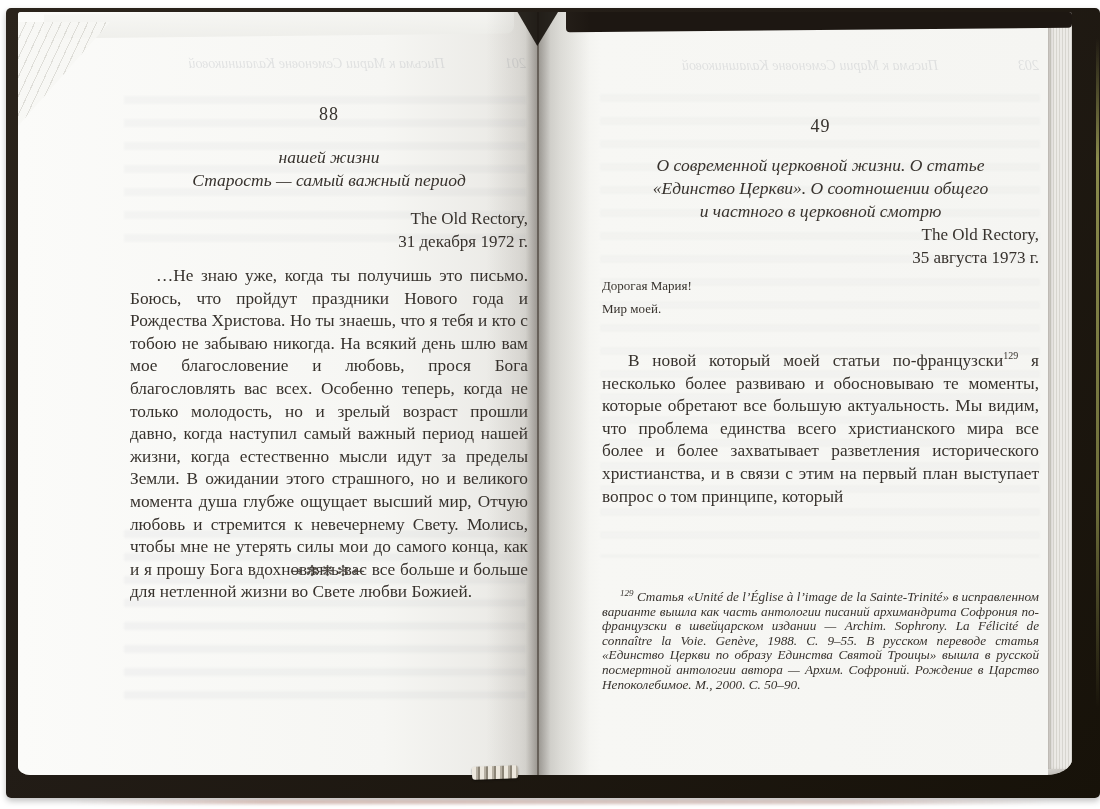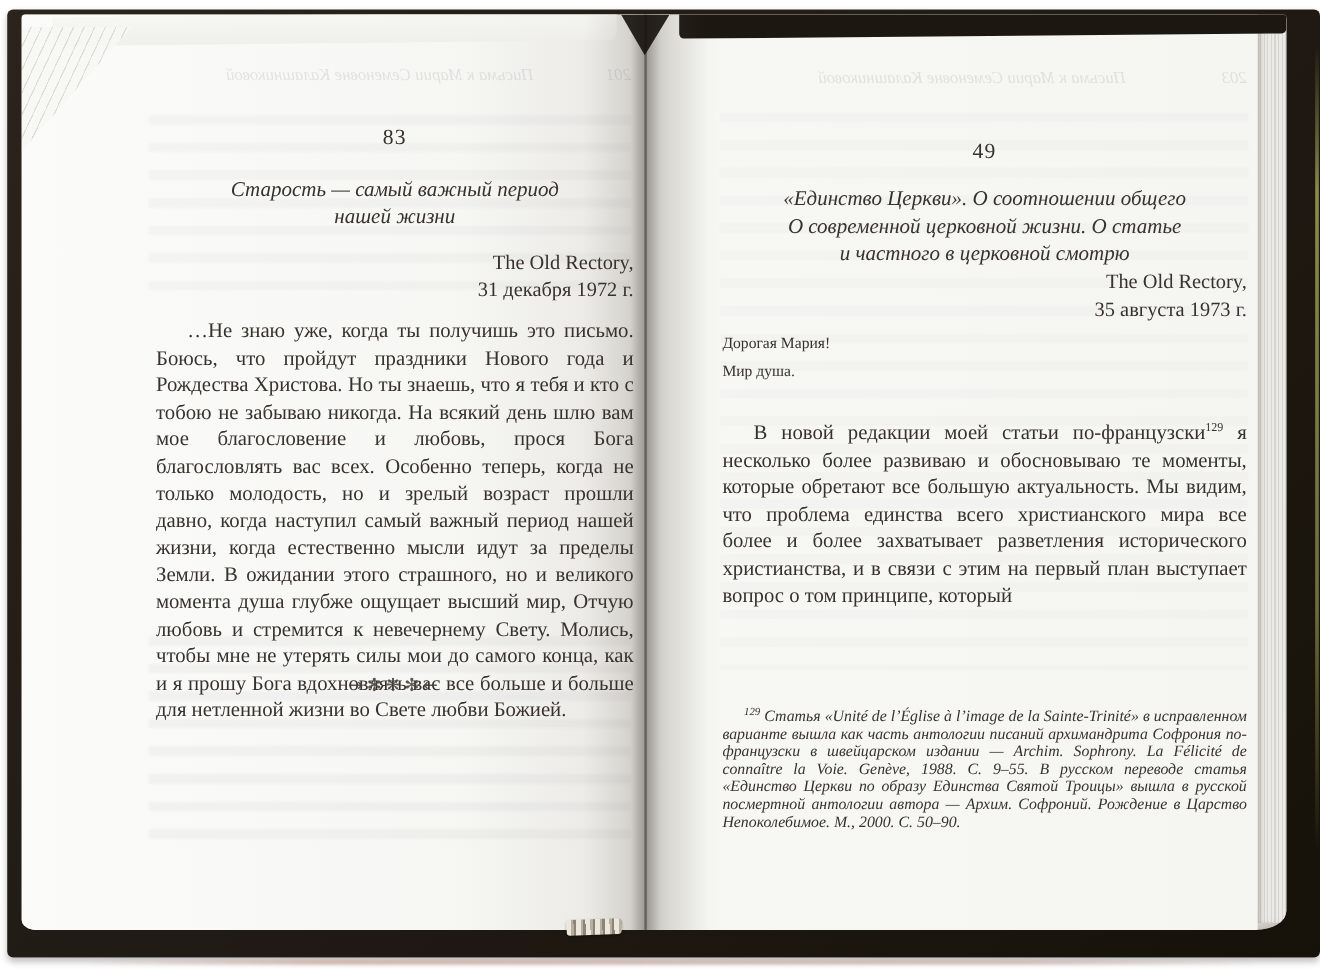--- a/index.html
+++ b/index.html
@@ -85,24 +85,24 @@
 
     <div class="page left">
 
       <div class="ghost-stripes" style="left:106px;top:78px;width:402px;height:164px;opacity:.07;"></div>
       <div class="ghost-stripes" style="left:106px;top:512px;width:402px;height:182px;opacity:.09;"></div>
       <div class="ghost-line" style="left:110px;top:44px;width:398px;">
         <span class="g-num">201</span>
         <span class="g-ttl">Письма к Марии Семеновне Калашниковой</span>
       </div>
 
-      <div class="content chapter-no" style="left:112px;top:92px;width:398px;">83</div>
+      <div class="content chapter-no" style="left:112px;top:92px;width:398px;">88</div>
       <div class="content chapter-title" style="left:112px;top:134px;width:398px;">
+        <div>нашей жизни</div>
         <div>Старость — самый важный период</div>
-        <div>нашей жизни</div>
       </div>
       <div class="content dateline" style="left:112px;top:196px;width:398px;">
         <div>The Old Rectory,</div>
         <div>31 декабря 1972 г.</div>
       </div>
       <div class="content body-text" style="left:112px;top:241px;width:398px;">
         <p>…Не знаю уже, когда ты получишь это письмо. Боюсь, что пройдут праздники Нового года и Рождества Христова. Но ты знаешь, что я тебя и кто с тобою не забываю никогда. На всякий день шлю вам мое благословение и любовь, прося Бога благословлять вас всех. Особенно теперь, когда не только молодость, но и зрелый возраст прошли давно, когда наступил самый важный период нашей жизни, когда естественно мысли идут за пределы Земли. В ожидании этого страшного, но и великого момента душа глубже ощущает высший мир, Отчую любовь и стремится к невечернему Свету. Молись, чтобы мне не утерять силы мои до самого конца, как и я прошу Бога вдохновлять вас все больше и больше для нетленной жизни во Свете любви Божией.</p>
       </div>
       <div class="content ornament" style="left:112px;top:550px;width:398px;">→✻❋✻←</div>
     </div>
@@ -110,34 +110,34 @@
     <div class="page right">
 
       <div class="ghost-stripes" style="left:60px;top:76px;width:440px;height:470px;opacity:.05;"></div>
       <div class="ghost-line" style="left:62px;top:46px;width:437px;">
         <span class="g-num">203</span>
         <span class="g-ttl">Письма к Марии Семеновне Калашниковой</span>
       </div>
 
       <div class="content chapter-no" style="left:62px;top:104px;width:437px;">49</div>
       <div class="content chapter-title" style="left:62px;top:142px;width:437px;">
+        <div>О современной церковной жизни. О статье</div>
         <div>«Единство Церкви». О соотношении общего</div>
-        <div>О современной церковной жизни. О статье</div>
         <div>и частного в церковной смотрю</div>
       </div>
       <div class="content dateline" style="left:62px;top:212px;width:437px;">
         <div>The Old Rectory,</div>
         <div>35 августа 1973 г.</div>
       </div>
       <div class="content salutation" style="left:62px;top:262px;width:437px;">
         <div>Дорогая Мария!</div>
-        <div>Мир душа.</div>
+        <div>Мир моей.</div>
       </div>
       <div class="content body-text" style="left:62px;top:326px;width:437px;">
-        <p><span>В новой редакции моей статьи по-французски</span><sup>129</sup><span> я несколько более развиваю и обосновываю те моменты, которые обретают все большую актуальность. Мы видим, что проблема единства всего христианского мира все более и более захватывает разветления исторического христианства, и в связи с этим на первый план выступает вопрос о том принципе, который</span></p>
+        <p><span>В новой который моей статьи по-французски</span><sup>129</sup><span> я несколько более развиваю и обосновываю те моменты, которые обретают все большую актуальность. Мы видим, что проблема единства всего христианского мира все более и более захватывает разветления исторического христианства, и в связи с этим на первый план выступает вопрос о том принципе, который</span></p>
       </div>
       <div class="content footnote" style="left:62px;top:578px;width:437px;">
         <p><sup>129</sup><span> Статья «Unité de l’Église à l’image de la Sainte-Trinité» в исправленном варианте вышла как часть антологии писаний архимандрита Софрония по-французски в швейцарском издании — Archim. Sophrony. La Félicité de connaître la Voie. Genève, 1988. С. 9–55. В русском переводе статья «Единство Церкви по образу Единства Святой Троицы» вышла в русской посмертной антологии автора — Архим. Софроний. Рождение в Царство Непоколебимое. М., 2000. С. 50–90.</span></p>
       </div>
     </div>
 
     <div class="edge-right"></div>
     <div class="edge-top-left"></div>
     <div class="edge-stairs"></div>
     <div class="cover-top-right"></div>

